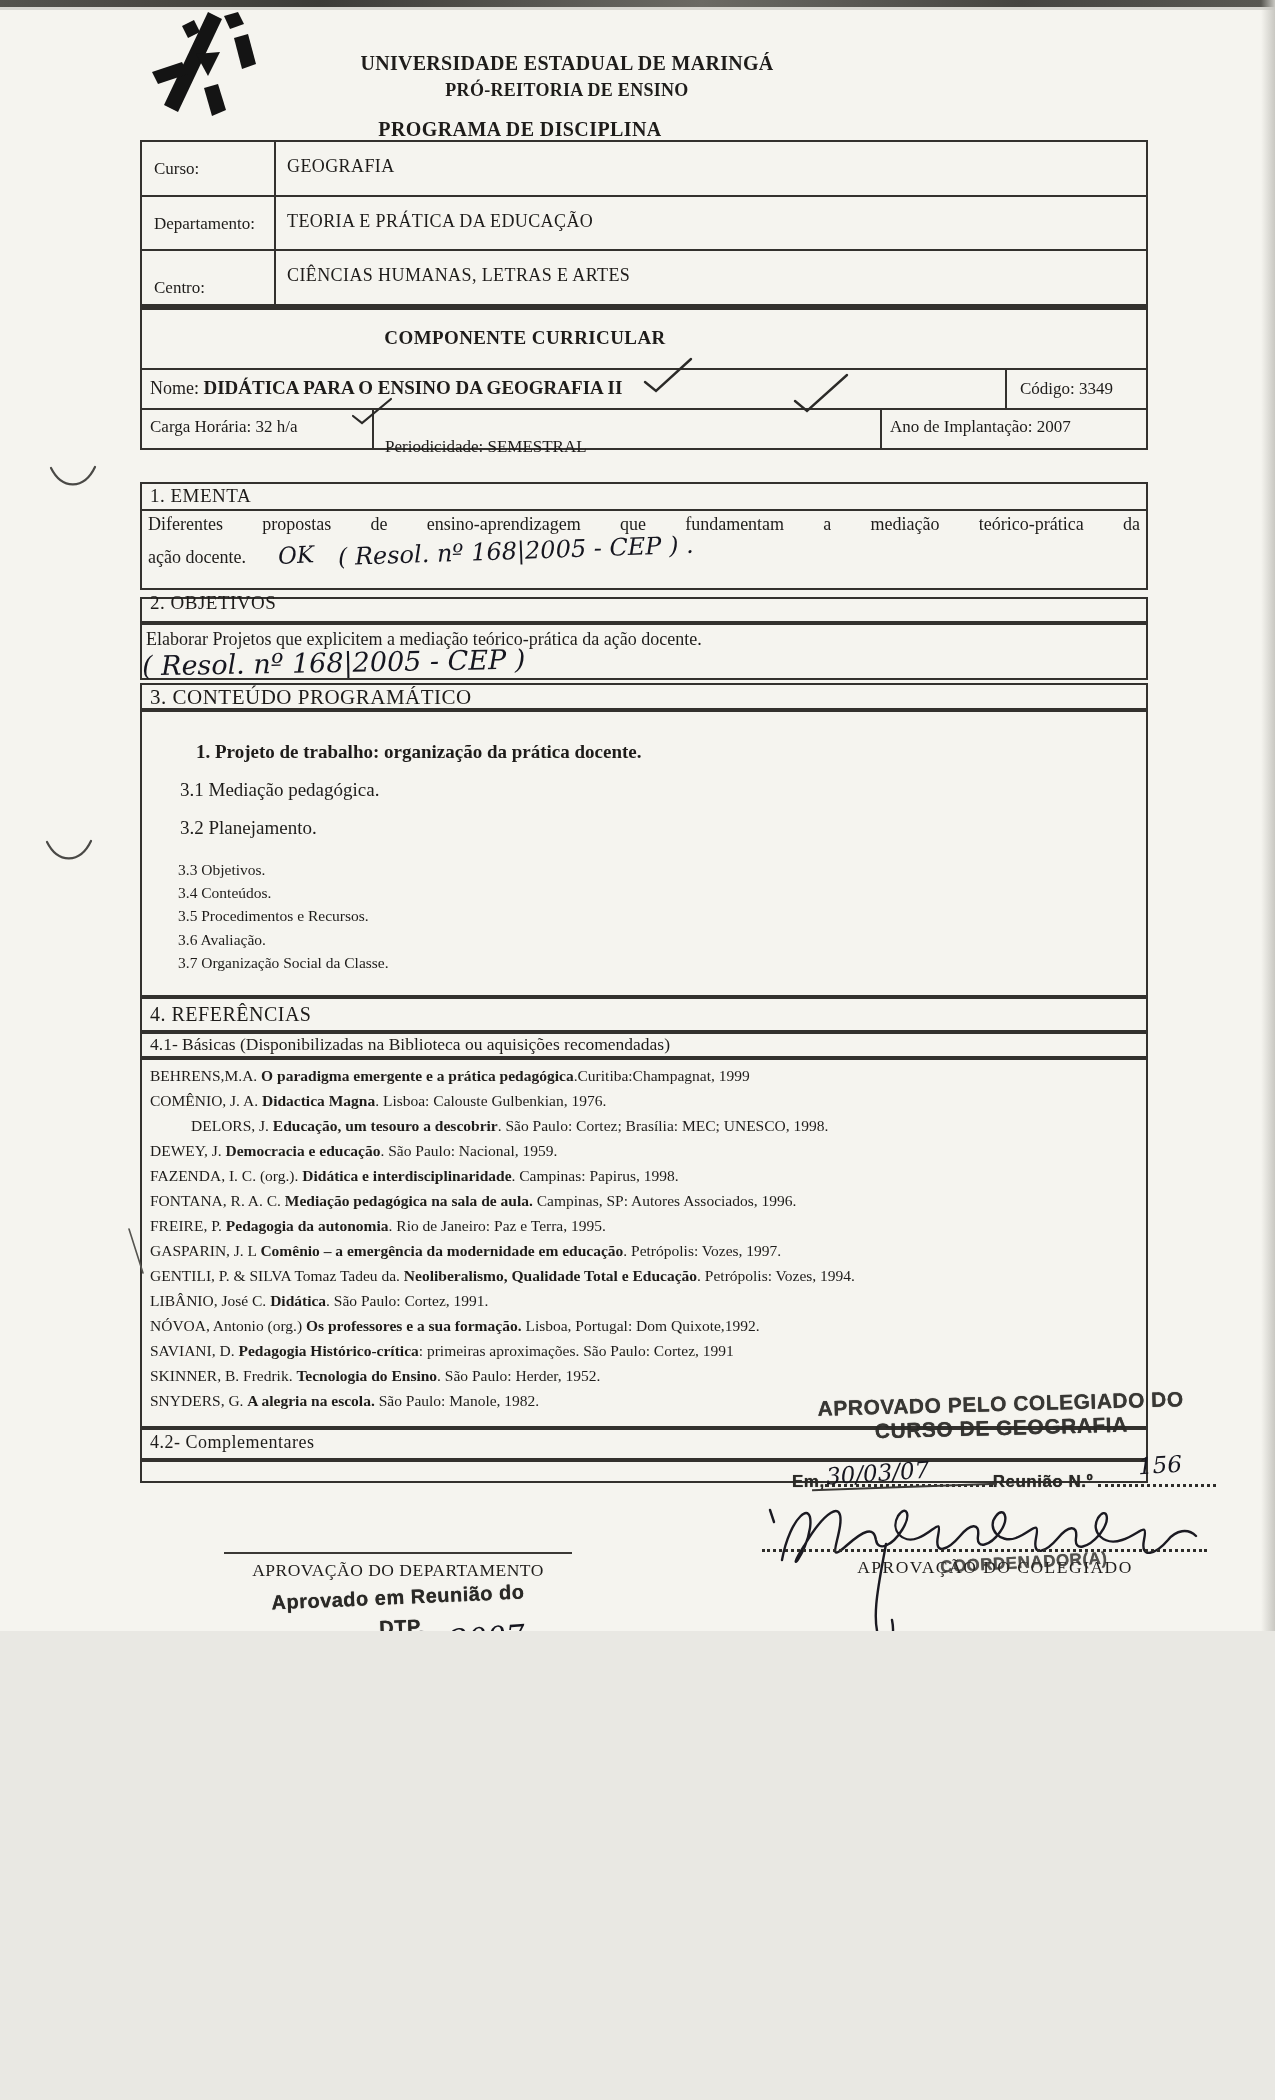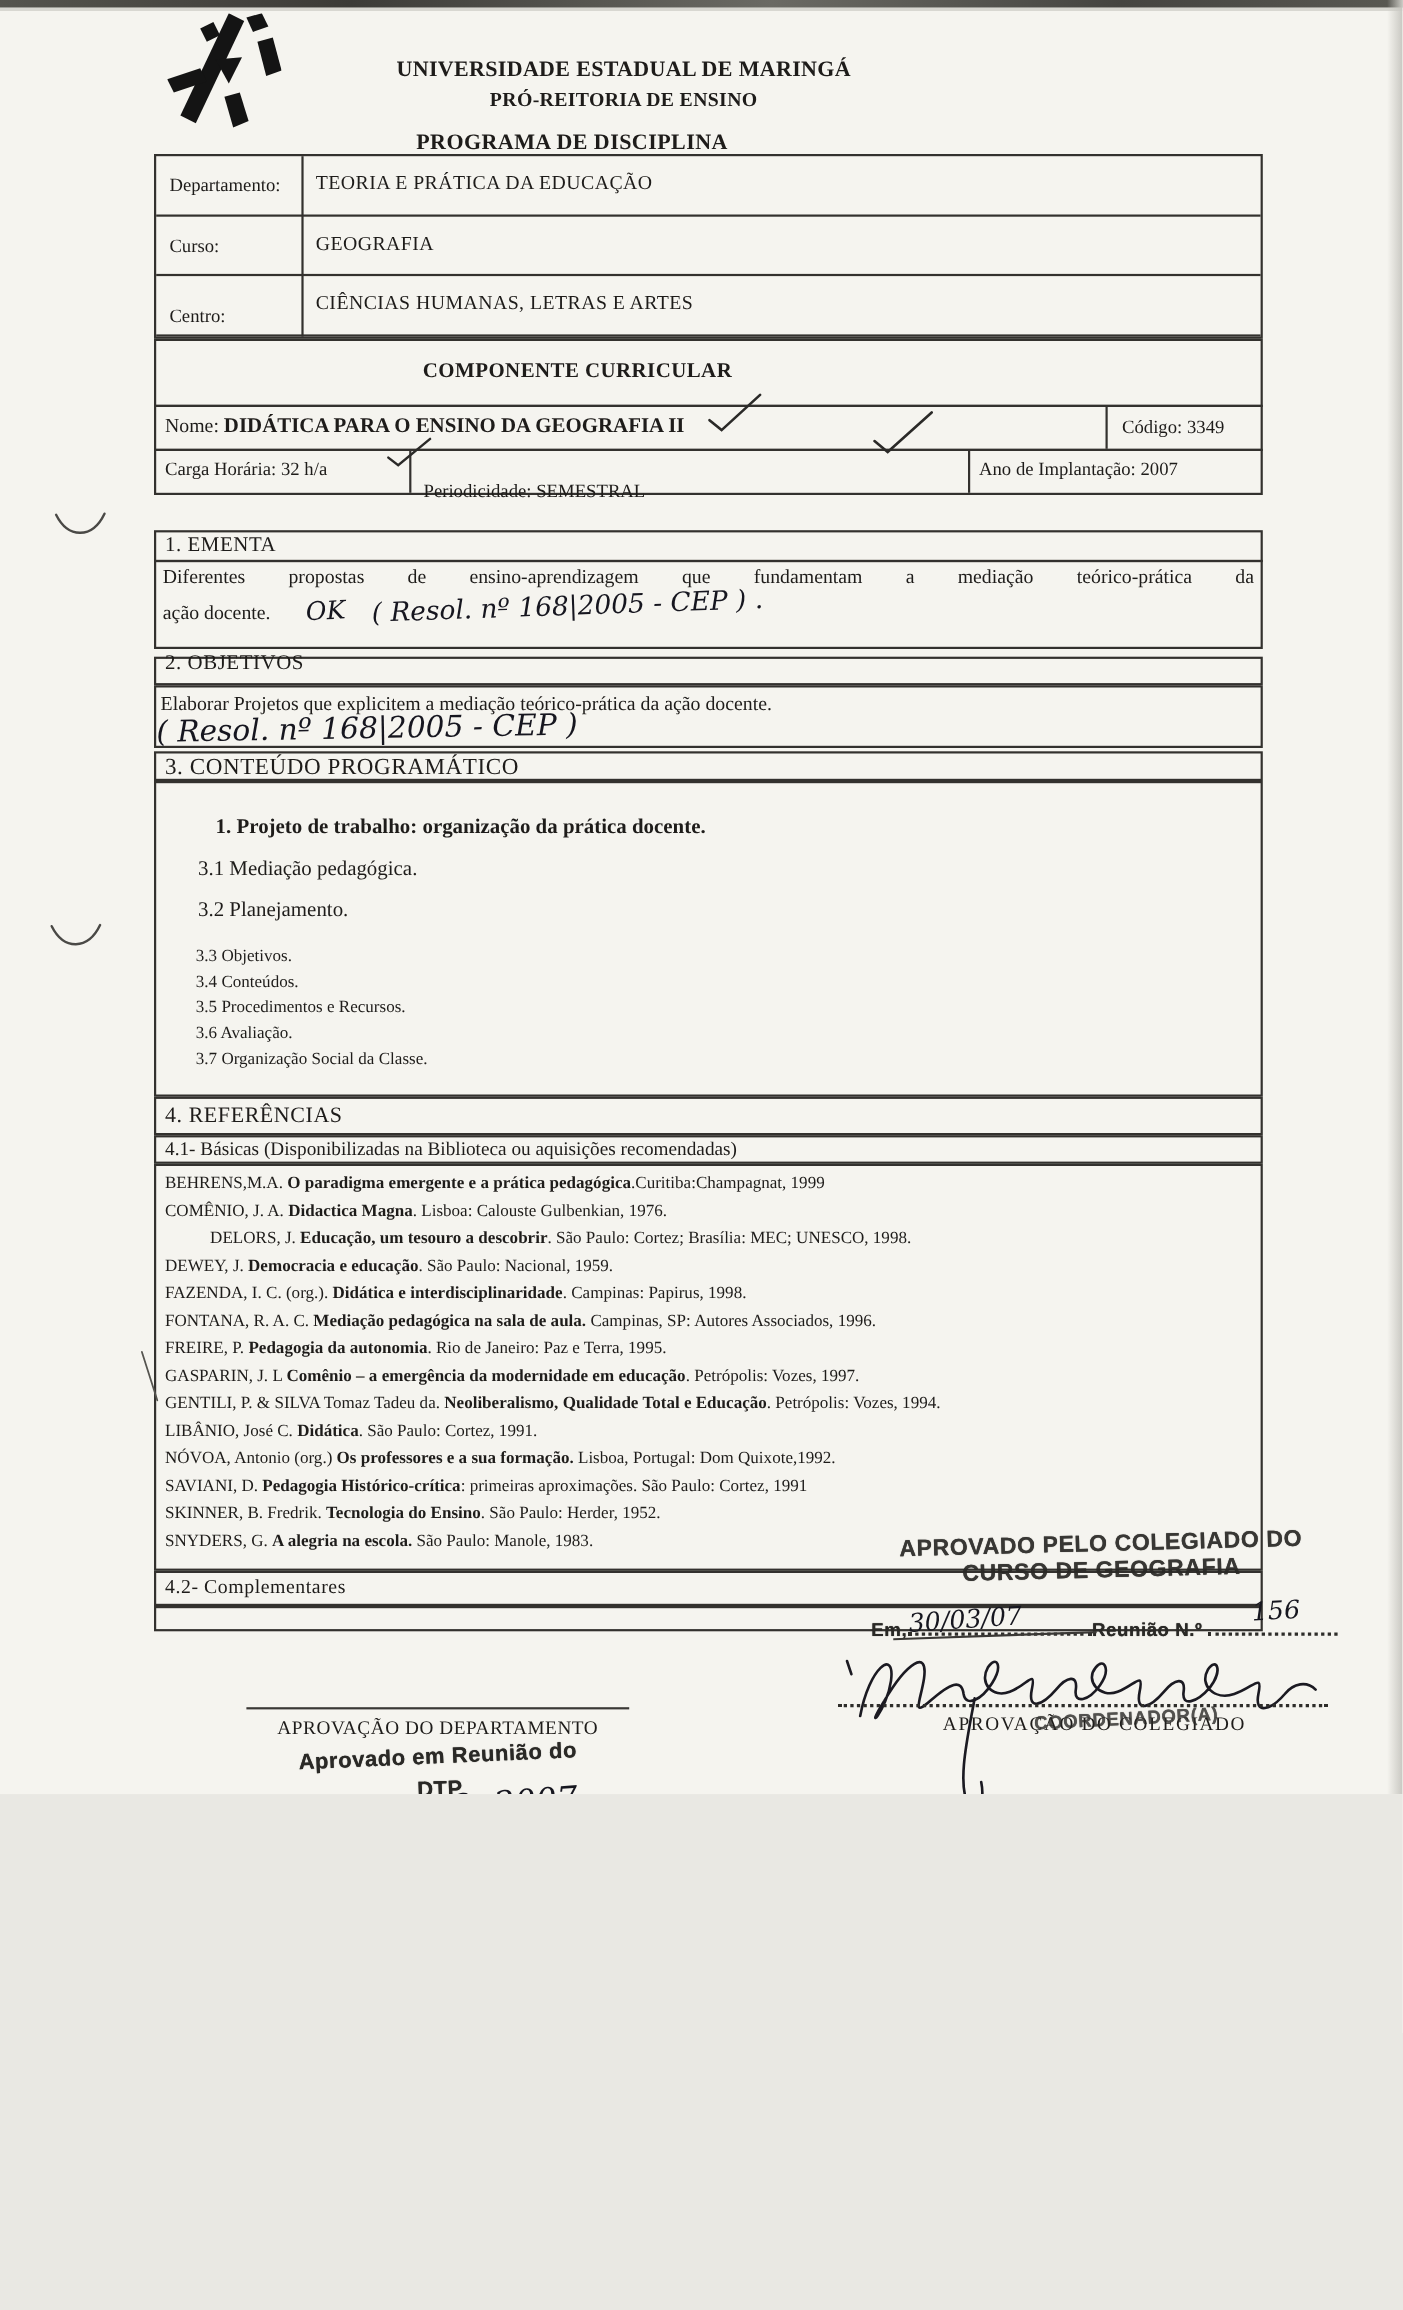--- a/index.html
+++ b/index.html
@@ -43,27 +43,27 @@
 
   <div class="abs serif bold center" style="left:327px;top:52px;width:480px;font-size:20px;letter-spacing:0.3px;">UNIVERSIDADE ESTADUAL DE MARINGÁ</div>
   <div class="abs serif bold center" style="left:327px;top:80px;width:480px;font-size:18px;letter-spacing:0.3px;">PRÓ-REITORIA DE ENSINO</div>
   <div class="abs serif bold center" style="left:300px;top:118px;width:440px;font-size:20px;letter-spacing:0.4px;">PROGRAMA DE DISCIPLINA</div>
 
   <div class="box" style="left:140px;top:140px;width:1008px;height:168px;">
     <div class="abs" style="left:132px;top:0;width:2px;height:164px;background:#33312e;"></div>
     <div>
 
         <div class="info-row" style="position:relative;height:54.6px;border-bottom:2px solid #33312e;">
+          <span class="abs serif" style="left:12px;top:17px;font-size:17px;">Curso:</span>
+          <span class="abs serif" style="left:145px;top:14px;font-size:18px;letter-spacing:0.4px;">GEOGRAFIA</span>
+        </div>
+
+        <div class="info-row" style="position:relative;height:54.6px;border-bottom:2px solid #33312e;">
           <span class="abs serif" style="left:12px;top:17px;font-size:17px;">Departamento:</span>
           <span class="abs serif" style="left:145px;top:14px;font-size:18px;letter-spacing:0.4px;">TEORIA E PRÁTICA DA EDUCAÇÃO</span>
-        </div>
-
-        <div class="info-row" style="position:relative;height:54.6px;border-bottom:2px solid #33312e;">
-          <span class="abs serif" style="left:12px;top:17px;font-size:17px;">Curso:</span>
-          <span class="abs serif" style="left:145px;top:14px;font-size:18px;letter-spacing:0.4px;">GEOGRAFIA</span>
         </div>
 
         <div class="info-row" style="position:relative;height:54.6px;border-bottom:2px solid #33312e;">
           <span class="abs serif" style="left:12px;top:27px;font-size:17px;">Centro:</span>
           <span class="abs serif" style="left:145px;top:14px;font-size:18px;letter-spacing:0.4px;">CIÊNCIAS HUMANAS, LETRAS E ARTES</span>
         </div>
       </div>
   </div>
 
   <div class="box" style="left:140px;top:308px;width:1008px;height:62px;"></div>
@@ -188,21 +188,21 @@
 
       <div class="ref-item serif" style="font-size:15.5px;">
         <span>SAVIANI, D. </span><b>Pedagogia Histórico-crítica</b><span>: primeiras aproximações. São Paulo: Cortez, 1991</span>
       </div>
 
       <div class="ref-item serif" style="font-size:15.5px;">
         <span>SKINNER, B. Fredrik. </span><b>Tecnologia do Ensino</b><span>. São Paulo: Herder, 1952.</span>
       </div>
 
       <div class="ref-item serif" style="font-size:15.5px;">
-        <span>SNYDERS, G.  </span><b>A alegria na escola.</b><span>  São Paulo: Manole, 1983.</span>
+        <span>SNYDERS, G.  </span><b>A alegria na escola.</b><span>  São Paulo: Manole, 1982.</span>
       </div>
     </div>
 
   <div class="box" style="left:140px;top:1428px;width:1008px;height:32px;"></div>
   <div class="abs serif" style="left:150px;top:1432px;font-size:18px;letter-spacing:0.5px;">4.2- Complementares</div>
   <div class="box" style="left:140px;top:1460px;width:1008px;height:23px;"></div>
 
   <div class="abs stamp center" style="left:795px;top:1392px;width:412px;font-size:21px;transform:rotate(-1.5deg);opacity:0.93;">
     <div>APROVADO PELO COLEGIADO DO</div>
     <div>CURSO DE GEOGRAFIA</div>

